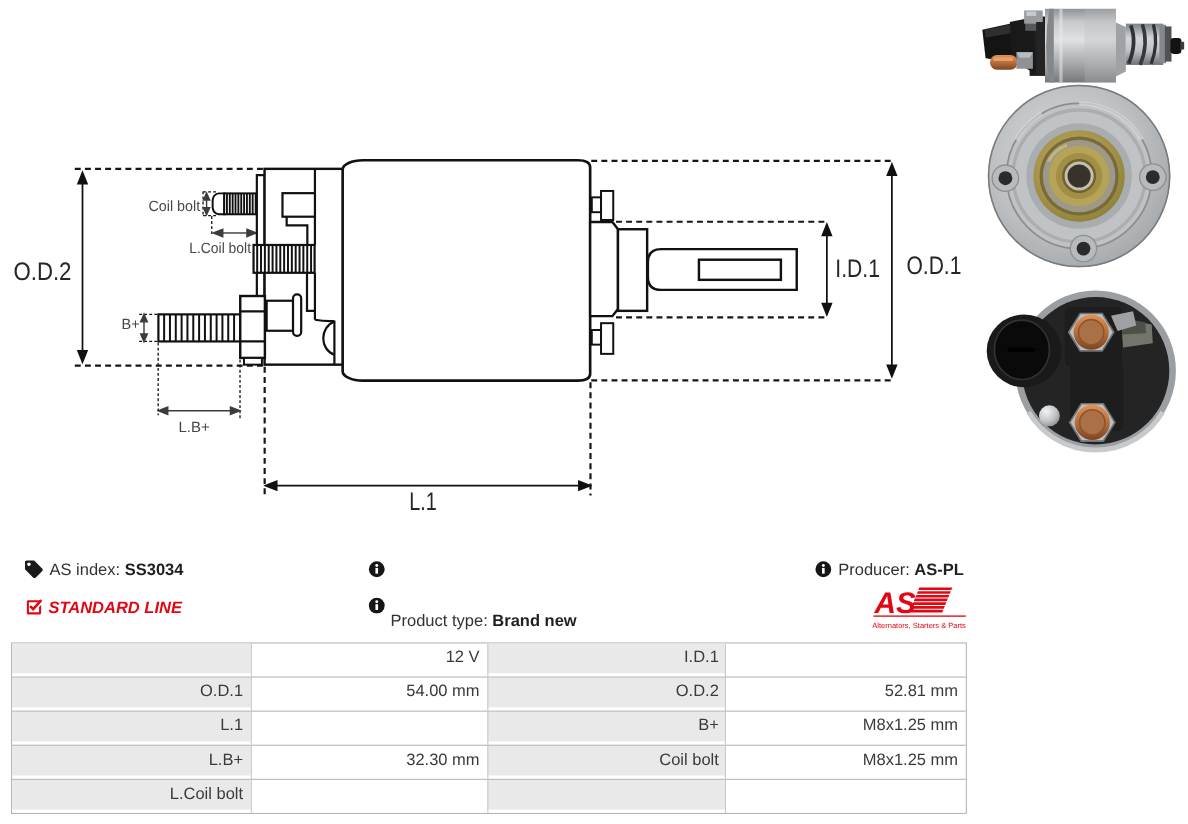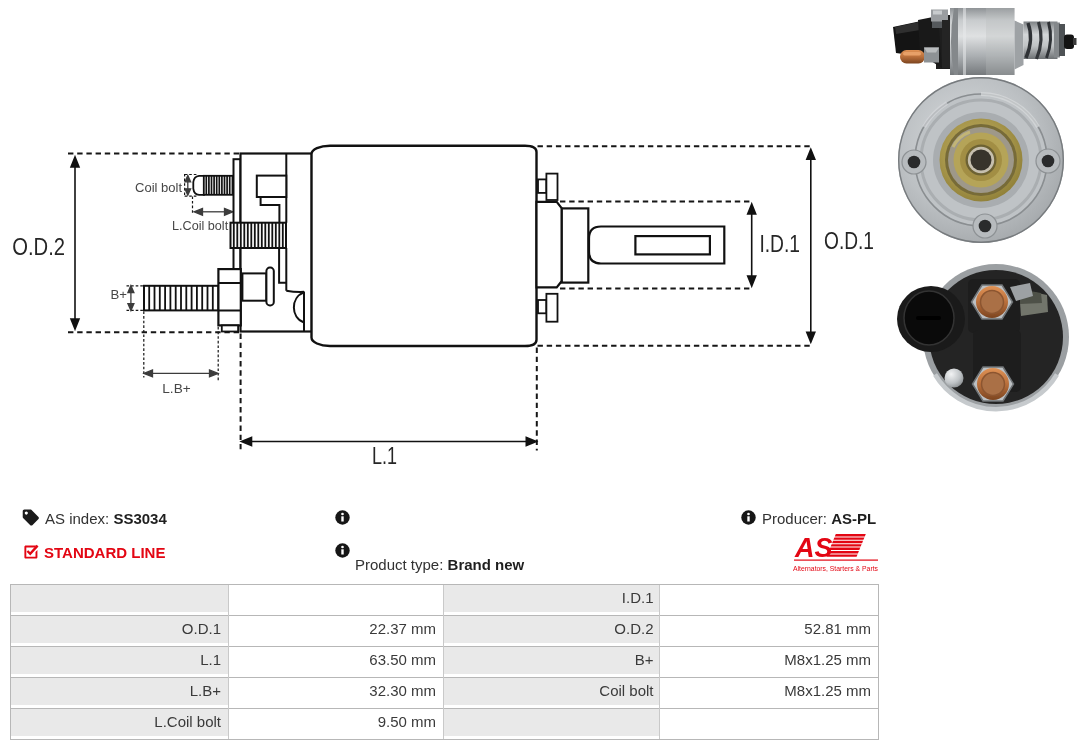--- a/index.html
+++ b/index.html
@@ -261,21 +261,21 @@
       <polygon points="103,367 123,367 133.5,384 123,401 103,401 92.5,384" fill="#bcc0c3" stroke="#6f7376" stroke-width="1.5"></polygon>
       <circle cx="113" cy="384" r="16" fill="url(#copper)"></circle>
       <circle cx="113" cy="384" r="11.5" fill="#aa7046"></circle>
       <circle cx="113" cy="384" r="11.5" fill="none" stroke="#8c5530" stroke-width="1.5"></circle>
 
       <circle cx="74" cy="378" r="9.5" fill="url(#ball)"></circle>
     </g>
   </svg>
 
   <div class="abs ftxt" style="left:45px;top:510px;">AS index:&nbsp;<span class="b">SS3034</span></div>
-  <div class="abs ftxt red" style="left:44px;top:543.5px;">STANDARD LINE</div>
+  <div class="abs ftxt red" style="left:44px;top:543.5px;font-style:italic;">STANDARD LINE</div>
   <div class="abs ftxt" style="left:355px;top:543.5px;margin-top:12px;">Product type:&nbsp;<span class="b">Brand new</span></div>
   <div class="abs ftxt" style="left:762px;top:510px;">Producer:&nbsp;<span class="b">AS-PL</span></div>
 
   <svg class="abs" style="left:22px;top:509px" width="17.5" height="17" viewBox="0 0 18 18">
     <path d="M17.2,8.5 L9.6,0.9 C9.3,0.6 8.9,0.5 8.5,0.5 L2.2,0.5 C1.3,0.5 0.5,1.3 0.5,2.2 L0.5,8.5 C0.5,8.9 0.6,9.3 0.9,9.6 L8.5,17.2 C8.8,17.5 9.2,17.6 9.6,17.6 C10,17.6 10.4,17.5 10.7,17.2 L17.2,10.7 C17.5,10.4 17.6,10 17.6,9.6 C17.6,9.2 17.5,8.8 17.2,8.5 Z M4.3,6 C3.4,6 2.6,5.2 2.6,4.3 C2.6,3.4 3.4,2.6 4.3,2.6 C5.2,2.6 6,3.4 6,4.3 C6,5.2 5.2,6 4.3,6 Z" fill="#1a1a1a"></path>
   </svg>
   <svg class="abs" style="left:23px;top:542.5px" width="16" height="16" viewBox="0 0 16 16">
     <path d="M13.6,2.6 L2.8,2.6 C2,2.6 1.4,3.2 1.4,4 L1.4,14.2 C1.4,15 2,15.6 2.8,15.6 L13,15.6 C13.8,15.6 14.4,15 14.4,14.2 L14.4,7 L12.5,8.9 L12.5,13.7 L3.3,13.7 L3.3,4.5 L11.7,4.5 Z" fill="#e30613"></path>
     <path d="M4.4,8 L7.2,10.8 L14.6,2.6" stroke="#e30613" stroke-width="2.4" fill="none"></path>
   </svg>
@@ -308,43 +308,42 @@
         <rect x="30" y="23.4" width="30" height="2.4"></rect>
       </g>
       <rect x="1" y="28.5" width="84" height="1.2"></rect>
       <text x="0" y="40" font-size="6.8" textLength="85" lengthAdjust="spacingAndGlyphs">Alternators, Starters &amp; Parts</text>
     </g>
   </svg>
 
   <div class="abs" id="tbl">
     <div class="gcell" style="left:0;top:0px;width:217px;height:27px"></div>
     <div class="gcell" style="left:431.5px;top:0px;width:216.5px;height:27px"></div>
+    <div class="ct" style="left:217px;top:0px;width:208px">12 V</div>
     <div class="ct" style="left:431.5px;top:0px;width:211px">I.D.1</div>
     <div class="gcell" style="left:0;top:31px;width:217px;height:27px"></div>
     <div class="gcell" style="left:431.5px;top:31px;width:216.5px;height:27px"></div>
     <div class="ct" style="left:0;top:31px;width:210px">O.D.1</div>
-    <div class="ct" style="left:217px;top:31px;width:208px">22.37 mm</div>
+    <div class="ct" style="left:217px;top:31px;width:208px">54.00 mm</div>
     <div class="ct" style="left:431.5px;top:31px;width:211px">O.D.2</div>
     <div class="ct" style="left:648px;top:31px;width:212px">52.81 mm</div>
     <div class="gcell" style="left:0;top:62px;width:217px;height:27px"></div>
     <div class="gcell" style="left:431.5px;top:62px;width:216.5px;height:27px"></div>
     <div class="ct" style="left:0;top:62px;width:210px">L.1</div>
-    <div class="ct" style="left:217px;top:62px;width:208px">63.50 mm</div>
     <div class="ct" style="left:431.5px;top:62px;width:211px">B+</div>
     <div class="ct" style="left:648px;top:62px;width:212px">M8x1.25 mm</div>
     <div class="gcell" style="left:0;top:93px;width:217px;height:27px"></div>
     <div class="gcell" style="left:431.5px;top:93px;width:216.5px;height:27px"></div>
     <div class="ct" style="left:0;top:93px;width:210px">L.B+</div>
     <div class="ct" style="left:217px;top:93px;width:208px">32.30 mm</div>
     <div class="ct" style="left:431.5px;top:93px;width:211px">Coil bolt</div>
     <div class="ct" style="left:648px;top:93px;width:212px">M8x1.25 mm</div>
     <div class="gcell" style="left:0;top:124px;width:217px;height:27px"></div>
     <div class="gcell" style="left:431.5px;top:124px;width:216.5px;height:27px"></div>
     <div class="ct" style="left:0;top:124px;width:210px">L.Coil bolt</div>
-    <div class="ct" style="left:217px;top:124px;width:208px">9.50 mm</div>
     <div class="hline" style="top:29.5px"></div>
     <div class="hline" style="top:60.5px"></div>
     <div class="hline" style="top:91.5px"></div>
     <div class="hline" style="top:122.5px"></div>
     <div class="vline" style="left:217px"></div>
     <div class="vline" style="left:431.5px"></div>
     <div class="vline" style="left:648px"></div>
   </div>
 </div>
 

